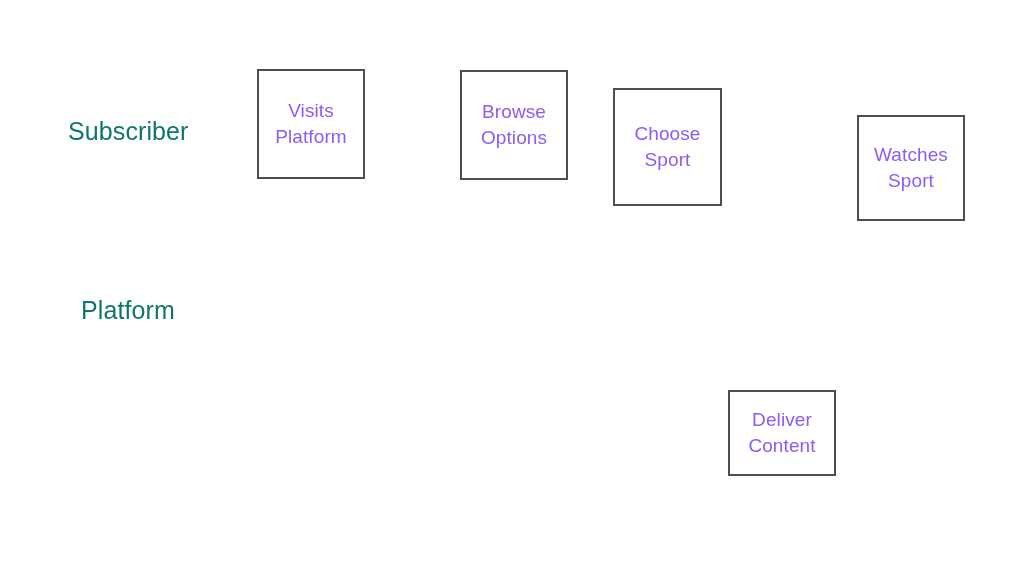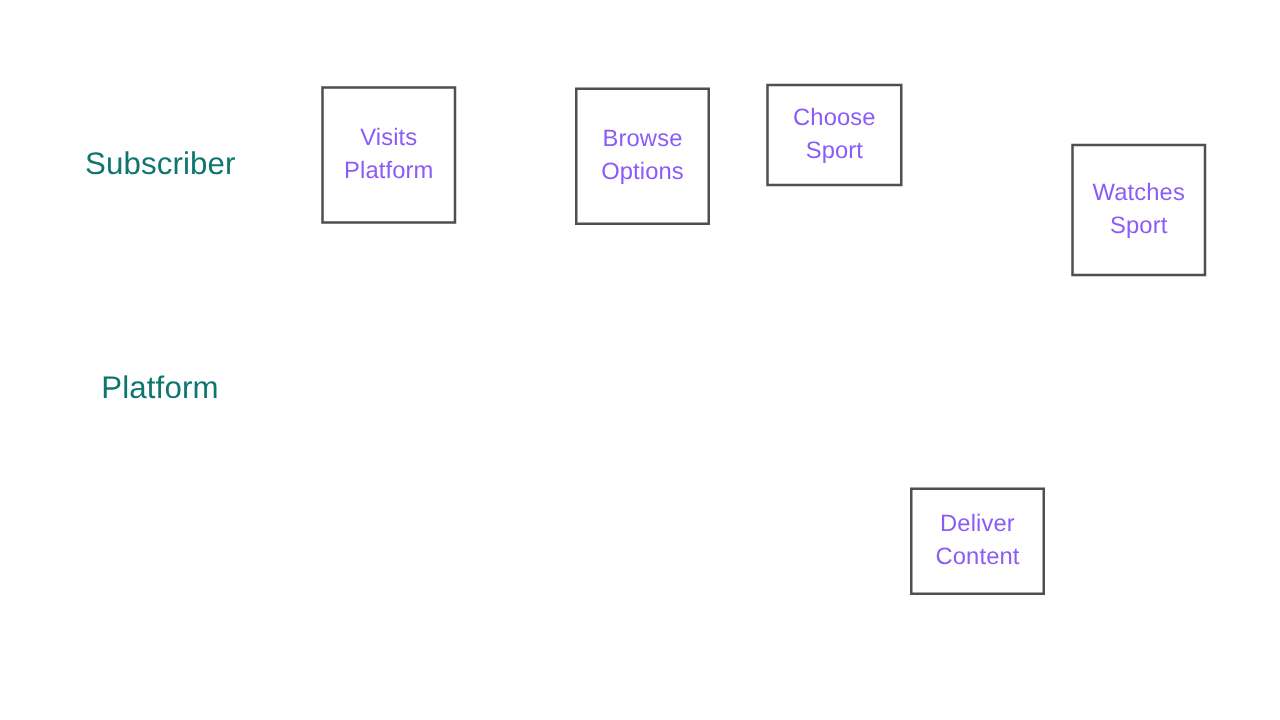--- a/index.html
+++ b/index.html
@@ -63,21 +63,21 @@
   <div class="process-box" style="left:257px; top:69px; width:108px; height:110px;">
     <span class="process-box-label">Visits
 Platform</span>
   </div>
 
   <div class="process-box" style="left:460px; top:70px; width:108px; height:110px;">
     <span class="process-box-label">Browse
 Options</span>
   </div>
 
-  <div class="process-box" style="left:613px; top:67px; width:109px; height:82px;">
+  <div class="process-box" style="left:613px; top:88px; width:109px; height:118px;">
     <span class="process-box-label">Choose
 Sport</span>
   </div>
 
   <div class="process-box" style="left:857px; top:79px; width:108px; height:106px;margin-top:36px;">
     <span class="process-box-label">Watches
 Sport</span>
   </div>
 
 

